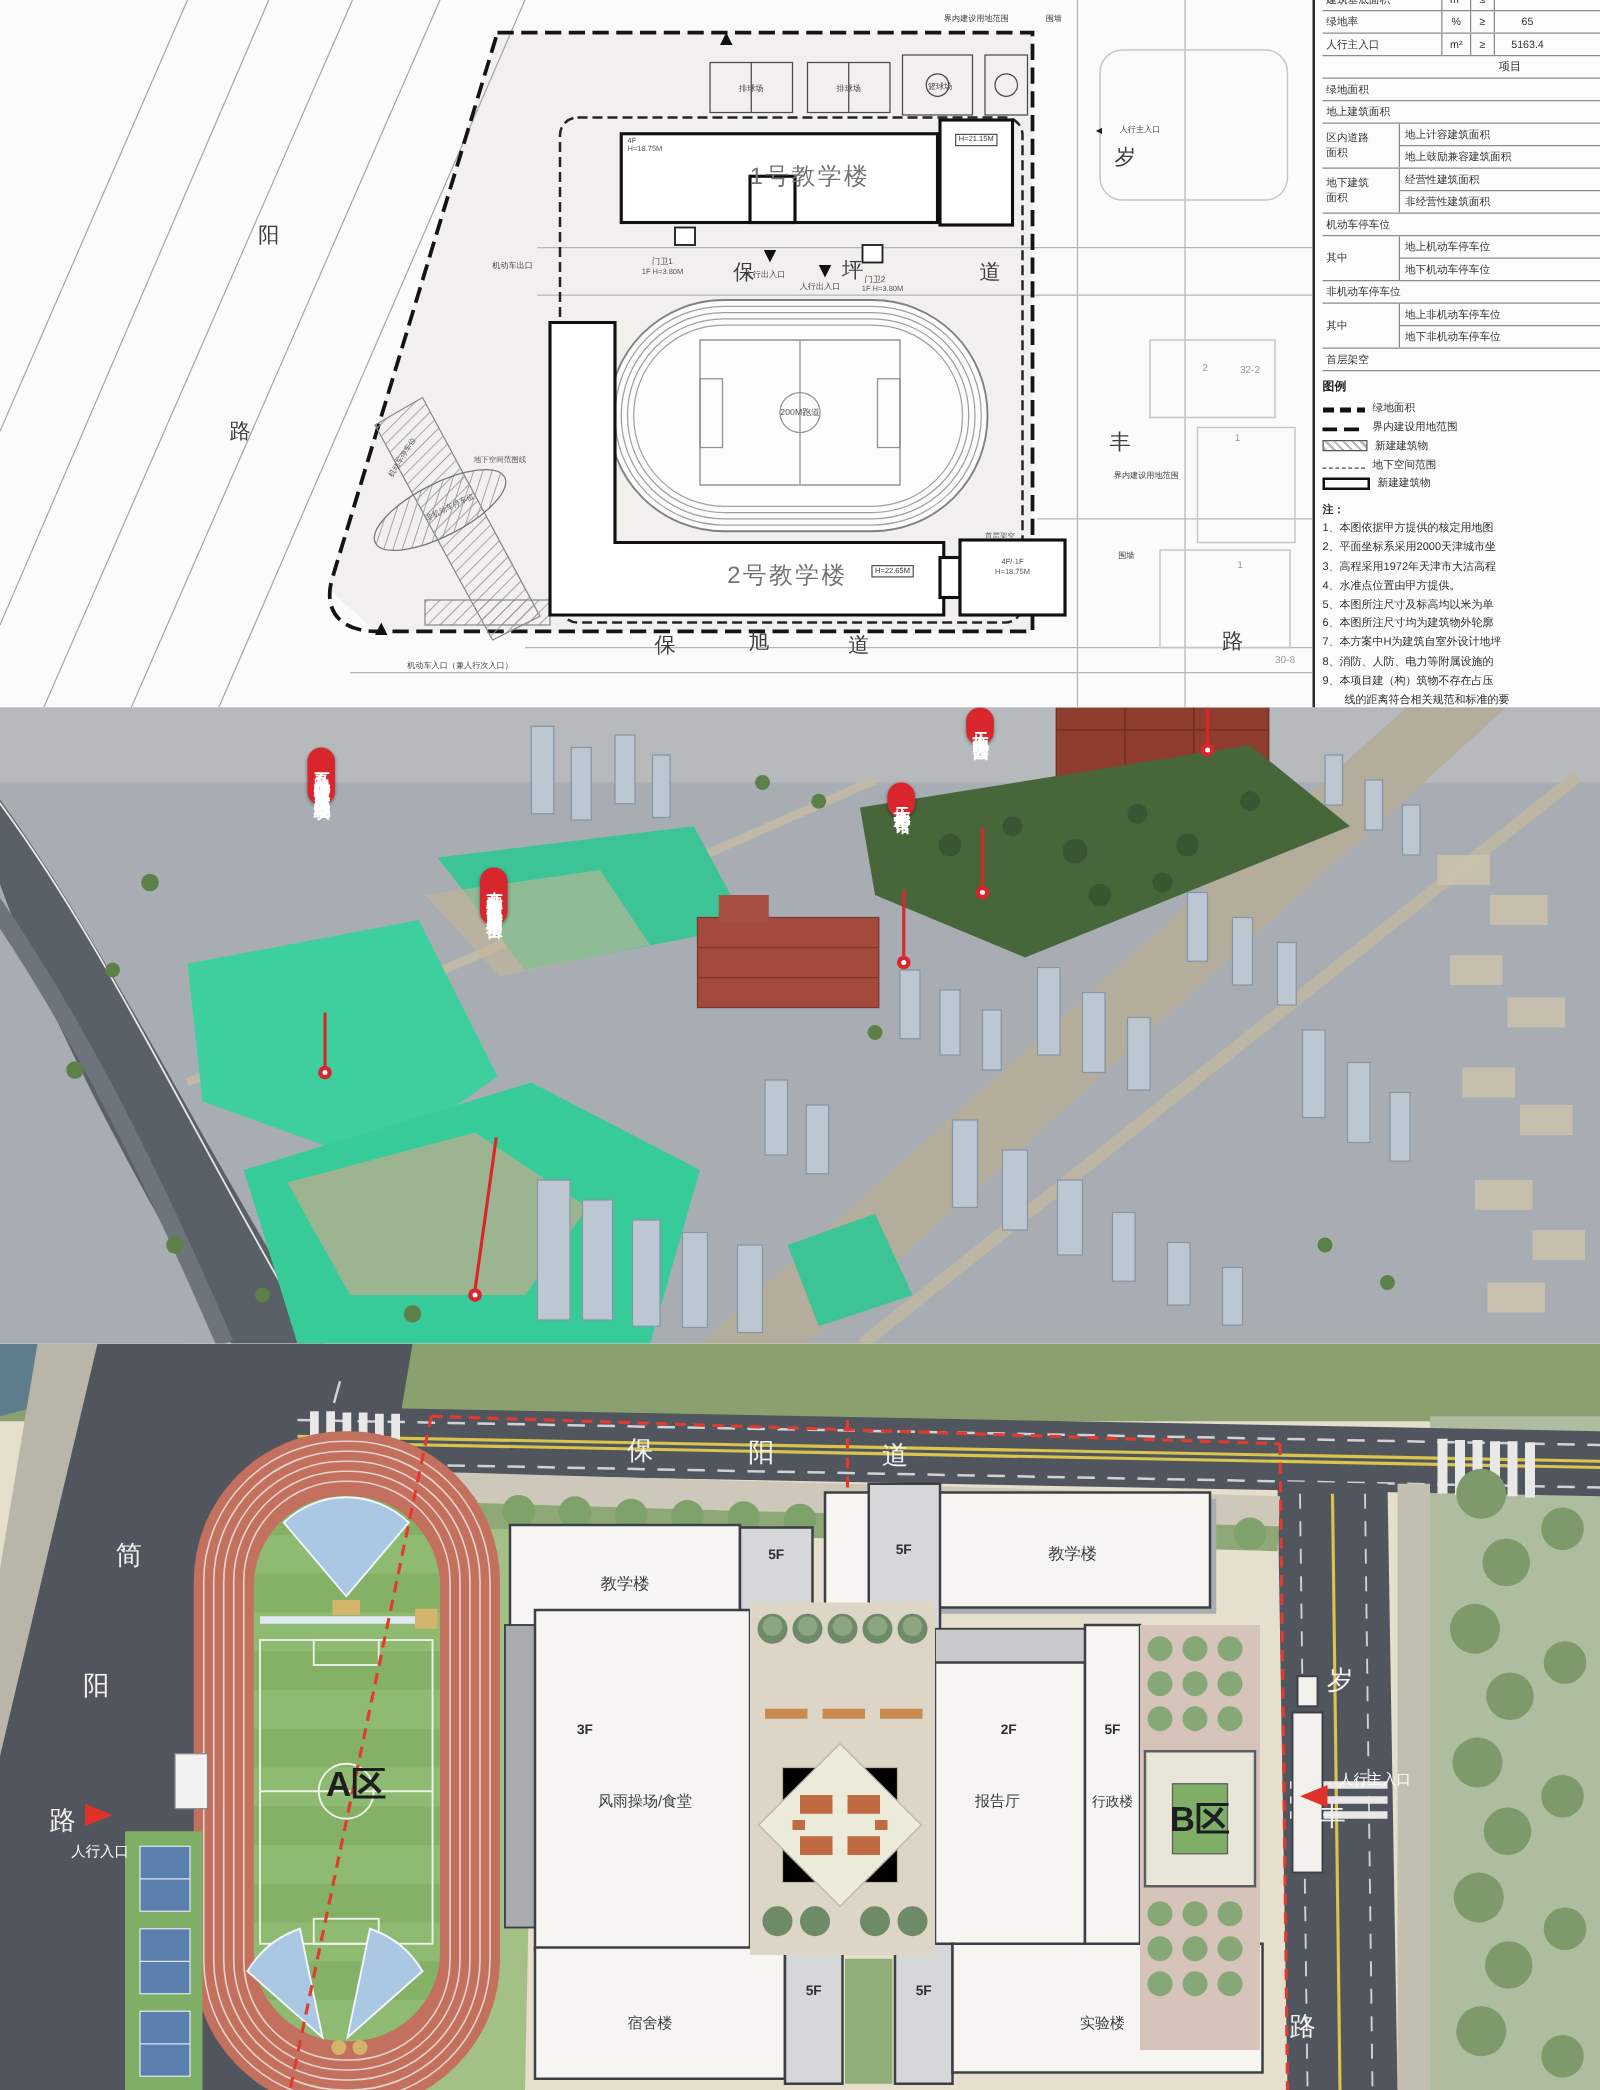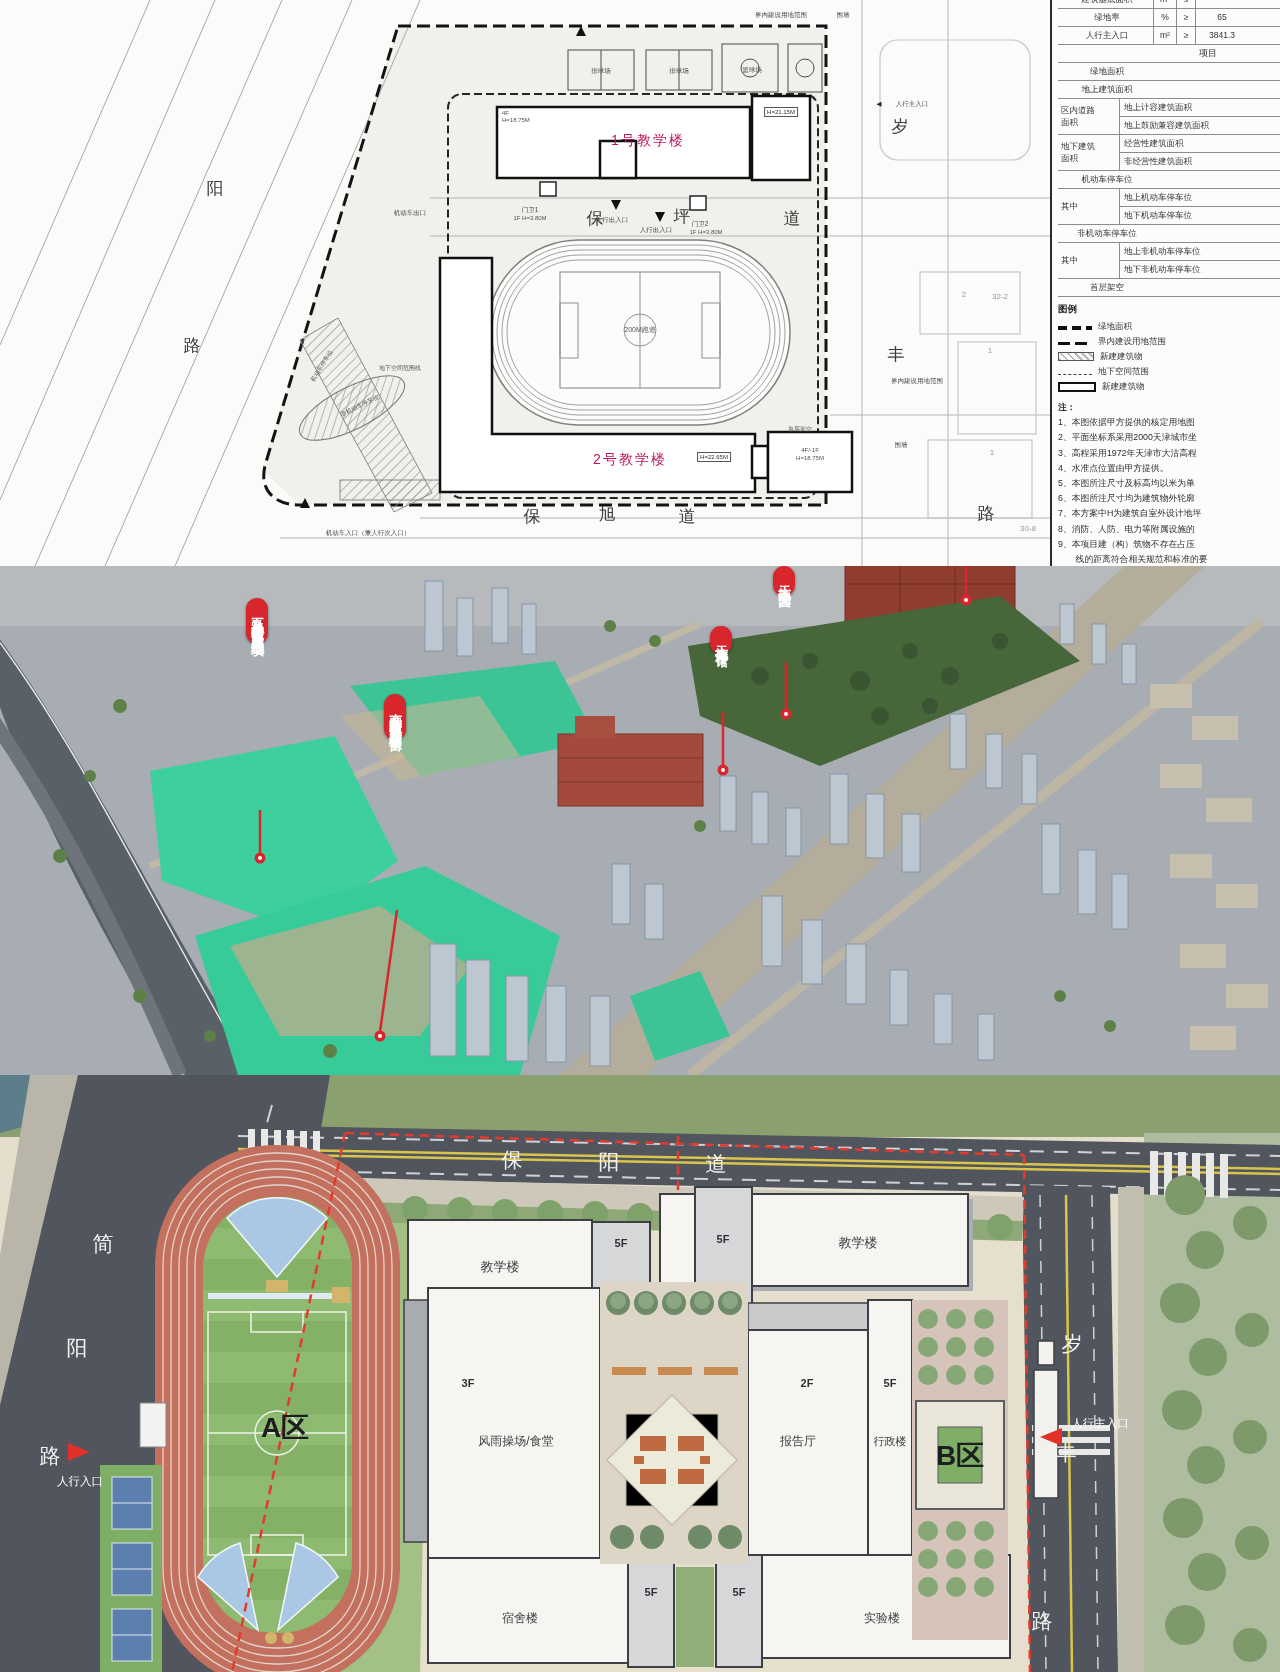--- a/index.html
+++ b/index.html
@@ -7,28 +7,28 @@
          font-family:"Liberation Sans","DejaVu Sans",sans-serif;}
   .abs{position:absolute;}
   svg{display:block;}
   
   #plan{left:0;top:0;width:1280px;height:566px;background:#fbfbfa;}
   .t{position:absolute;white-space:nowrap;transform:translate(-50%,-50%);color:#2f2f2f;}
   .tl{position:absolute;white-space:nowrap;transform:translate(0,-50%);color:#2f2f2f;}
   .road-ch{font-size:17px;color:#3c3c3c;letter-spacing:0;}
   .tiny{font-size:6.5px;color:#444;}
   .tiny2{font-size:6px;color:#555;}
-  .bname{font-size:14px;color:#be185d;letter-spacing:2px;text-align:center;}
+  .bname{font-size:19px;color:#737373;letter-spacing:2px;text-align:center;}
   .hbox{font-size:6px;border:1px solid #555;background:#fff;padding:1px 2px;color:#333;}
   .nb{font-size:8px;color:#9a9a9a;}
   
   #panel{left:1050px;top:0;width:230px;height:566px;background:#fcfcfb;border-left:2px solid #2a2a2a;overflow:hidden;}
   #panel .inner{position:absolute;left:6px;top:-9px;width:300px;}
   .trow{display:flex;border-bottom:1px solid #8c8c8c;height:17px;align-items:center;font-size:8.5px;color:#333;}
-  .trow .c1{width:92px;padding-left:3px;text-align:center;}
+  .trow .c1{width:92px;padding-left:3px;}
   .trow .c2{width:22px;text-align:center;border-left:1px solid #8c8c8c;align-self:stretch;line-height:17px;}
   .trow .c3{width:18px;text-align:center;border-left:1px solid #8c8c8c;align-self:stretch;line-height:17px;}
   .trow .c4{width:52px;text-align:center;border-left:1px solid #8c8c8c;align-self:stretch;line-height:17px;}
   .trow.hdr{justify-content:center;font-size:9px;}
   .tgroup{display:flex;border-bottom:1px solid #8c8c8c;font-size:8.5px;color:#333;}
   .tgroup .g1{width:58px;padding:2px 0 2px 3px;display:flex;flex-direction:column;justify-content:center;}
   .tgroup .g2{flex:1;border-left:1px solid #8c8c8c;}
   .tgroup .g2 div{height:17px;line-height:17px;padding-left:4px;border-bottom:1px solid #8c8c8c;}
   .tgroup .g2 div:last-child{border-bottom:none;}
   .legend-title{font-size:9.5px;color:#222;margin:6px 0 3px 0;font-weight:bold;}
@@ -210,21 +210,21 @@
       <div class="trow">
         <span class="c1">绿地率</span>
             <span class="c2">%</span>
             <span class="c3">≥</span>
             <span class="c4">65</span>
       </div>
       <div class="trow">
         <span class="c1">人行主入口</span>
             <span class="c2">m²</span>
             <span class="c3">≥</span>
-            <span class="c4">3841.3</span>
+            <span class="c4">5163.4</span>
       </div>
       <div class="trow hdr">项目</div>
       <div class="trow">
             <span class="c1">绿地面积</span>
           </div>
       <div class="trow">
             <span class="c1">地上建筑面积</span>
           </div>
       <div class="tgroup">
         <div class="g1">

